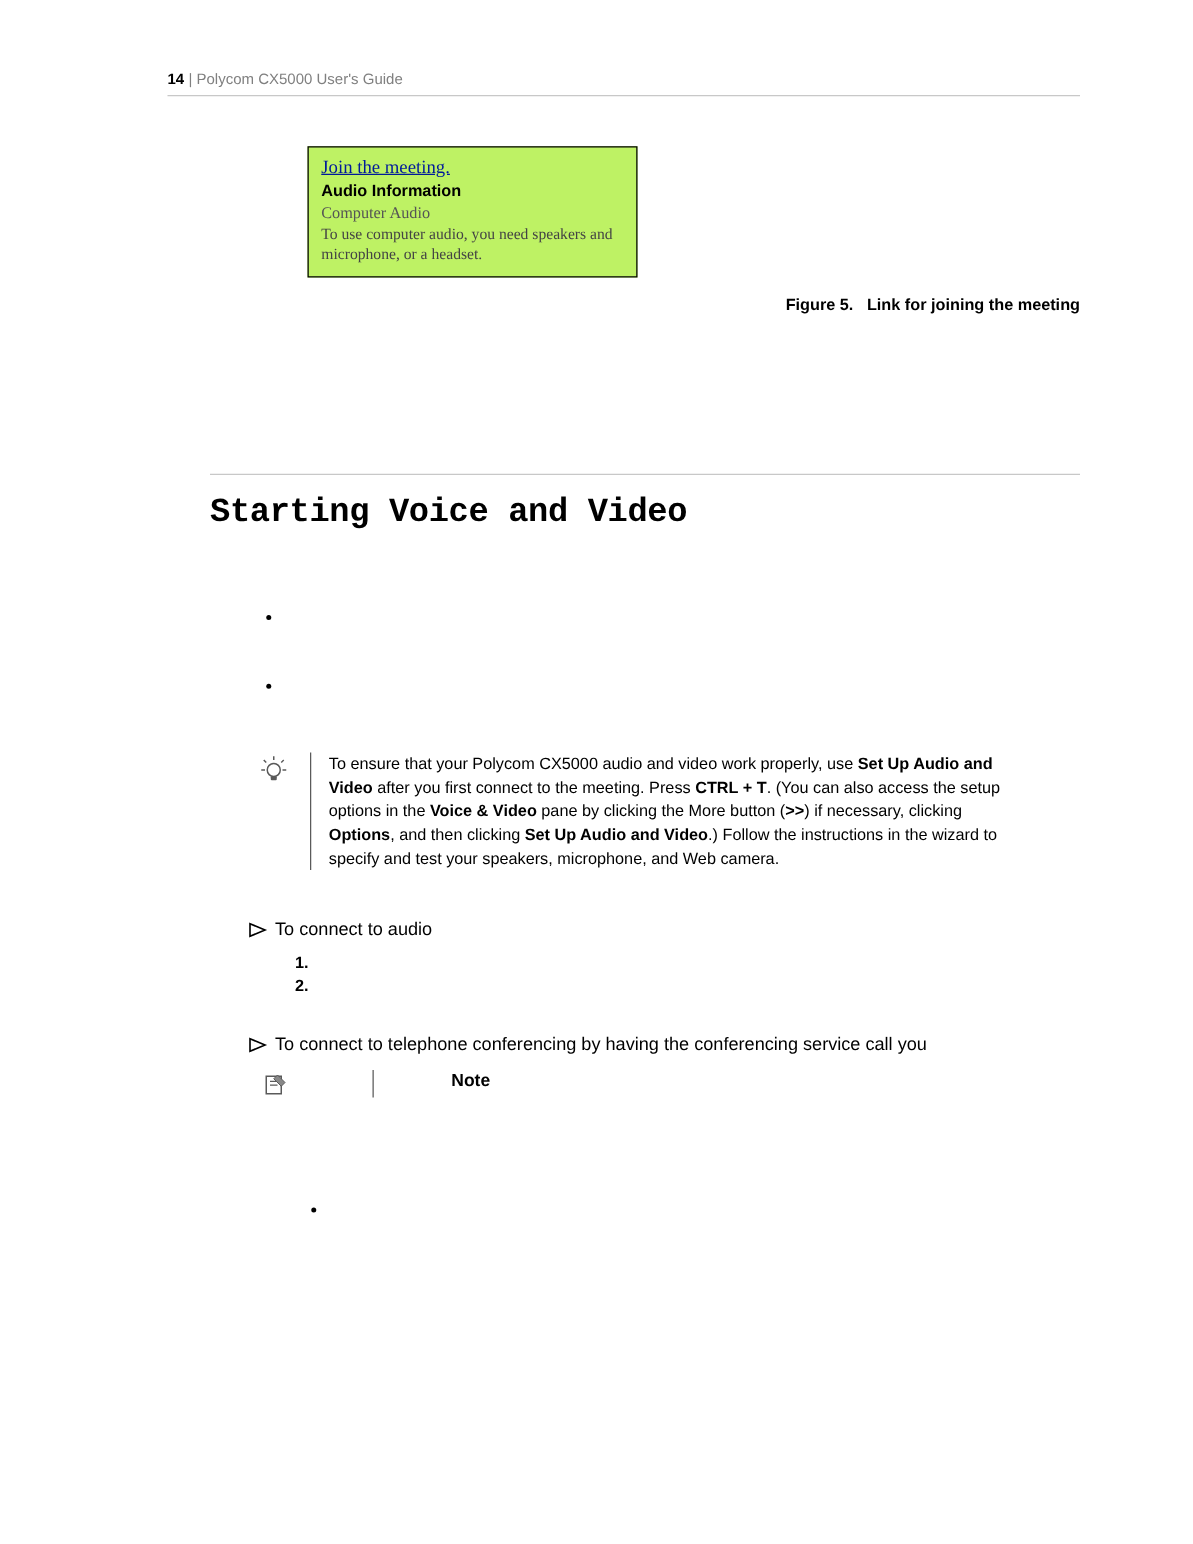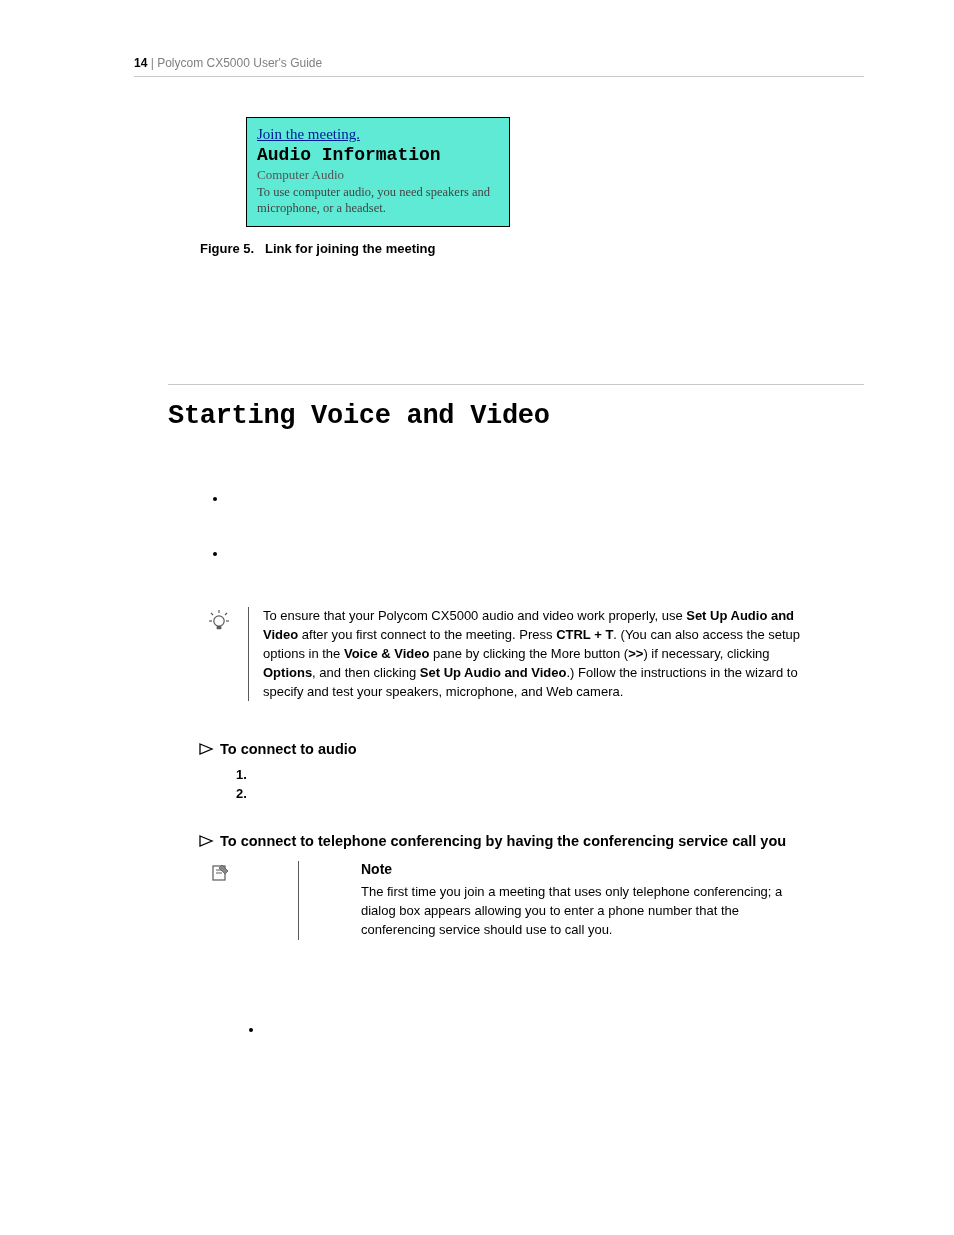--- a/index.html
+++ b/index.html
@@ -28,52 +28,53 @@
   }
   .figure-wrap {
     margin-top: 40px;
     margin-left: 112px;
   }
   .figure-box {
     border: 1px solid #000;
     width: 264px;
     padding: 8px 10px 10px 10px;
     box-sizing: border-box;
-    background: #5eead4;
+    background: #bef264;
   }
   .fig-link {
     color: #001a9a;
     text-decoration: underline;
     font-family: "Times New Roman", serif;
     font-size: 15px;
   }
   .fig-b {
-    font-family: Liberation Mono, monospace;
-    font-weight: bold;
-    font-size: 18px;
+    font-family: Liberation Sans, sans-serif;
+    font-weight: bold;
+    font-size: 13px;
     margin-top: 2px;
   }
   .fig-sub {
     font-family: "Times New Roman", serif;
     font-size: 13px;
     color: #555;
     margin-top: 2px;
   }
   .fig-body {
     font-family: "Times New Roman", serif;
     font-size: 12.5px;
     color: #444;
     line-height: 1.25;
     margin-top: 2px;
   }
   .figure-caption {
     font-size: 13px;
     font-weight: bold;
     margin-top: 14px;
-    margin-left: 66px;
+    margin-left: 112px;
+    text-align: right;
   }
   .section-rule {
     border: none;
     border-top: 1px solid #c8c8c8;
     margin: 128px 0 0 34px;
   }
   .section-title {
     font-family: Liberation Mono, monospace;
     font-weight: bold;
     font-size: 27px;
@@ -122,21 +123,21 @@
     margin: 40px 0 0 64px;
     display: flex;
     align-items: flex-start;
   }
   .proc .arrow {
     width: 22px;
     flex: none;
     padding-top: 1px;
   }
   .proc .proc-title {
-    font-weight: bold;
+    font-weight: normal;
     font-size: 14.5px;
   }
   .proc-list {
     margin: 10px 0 0 102px;
     padding: 0;
     font-size: 13px;
     font-weight: bold;
   }
   .proc-list li {
     list-style: none;
@@ -252,21 +253,20 @@
       <svg width="20" height="20" viewBox="0 0 20 20">
         <rect x="3" y="3" width="12" height="14" fill="none" stroke="#5a5a5a" stroke-width="1.2"></rect>
         <line x1="6" y1="7" x2="12" y2="7" stroke="#5a5a5a" stroke-width="1"></line>
         <line x1="6" y1="10" x2="12" y2="10" stroke="#5a5a5a" stroke-width="1"></line>
         <path d="M12 2 L18 8 L15 11 L9 5 Z" fill="#888" stroke="#5a5a5a" stroke-width="0.8"></path>
       </svg>
     </div>
     <div class="sep"></div>
     <div class="content">
       <div class="callout-title">Note</div>
-      <div class="callout-body">The first time you join a meeting that uses only telephone conferencing; a dialog box appears allowing you to enter a phone number that the conferencing service should use to call you.</div>
     </div>
   </div>
 
   <ul class="trailing-bullet">
     <li>&nbsp;</li>
   </ul>
 
 </div>
 
 </body></html>

